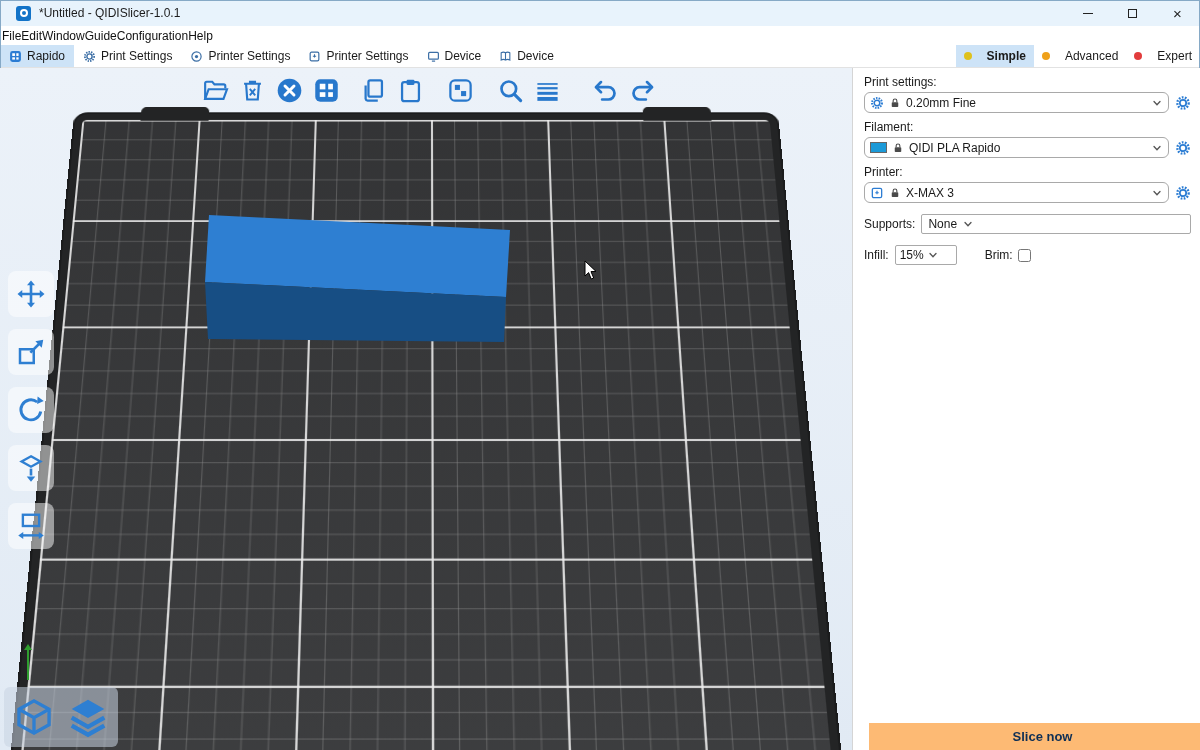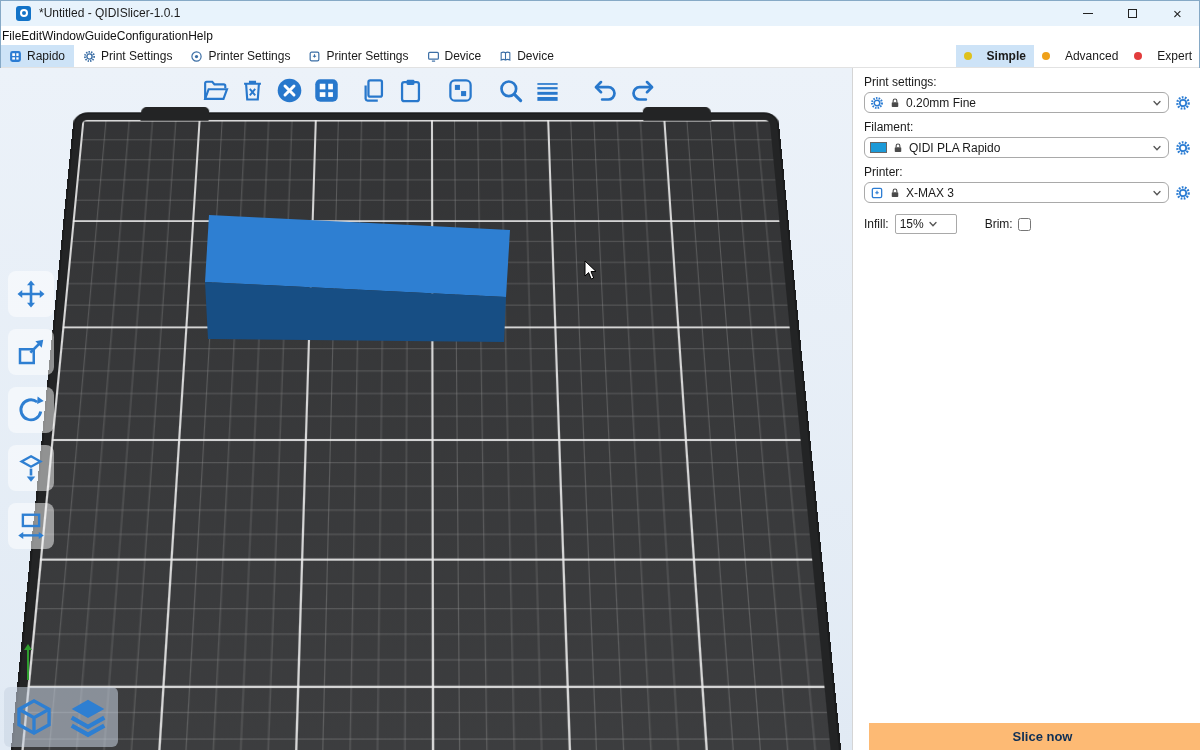--- a/index.html
+++ b/index.html
@@ -455,20 +455,29 @@
           <span class="cval">X-MAX 3</span>
           <svg class="caret">
               <use href="#i-caret"></use>
             </svg>
         </div>
         <svg class="gear-side">
             <use href="#i-gear"></use>
           </svg>
       </div>
 
+      <div class="row-inline">
+        <span>Supports:</span>
+        <div class="supports-combo">
+          <span class="cval">None</span>
+          <svg class="caret">
+              <use href="#i-caret"></use>
+            </svg>
+        </div>
+      </div>
 
       <div class="row-inline">
         <span>Infill:</span>
         <div class="infill-combo">
           <span class="cval">15%</span>
           <svg class="caret">
               <use href="#i-caret"></use>
             </svg>
         </div>
         <span class="brim-label">Brim:</span>

